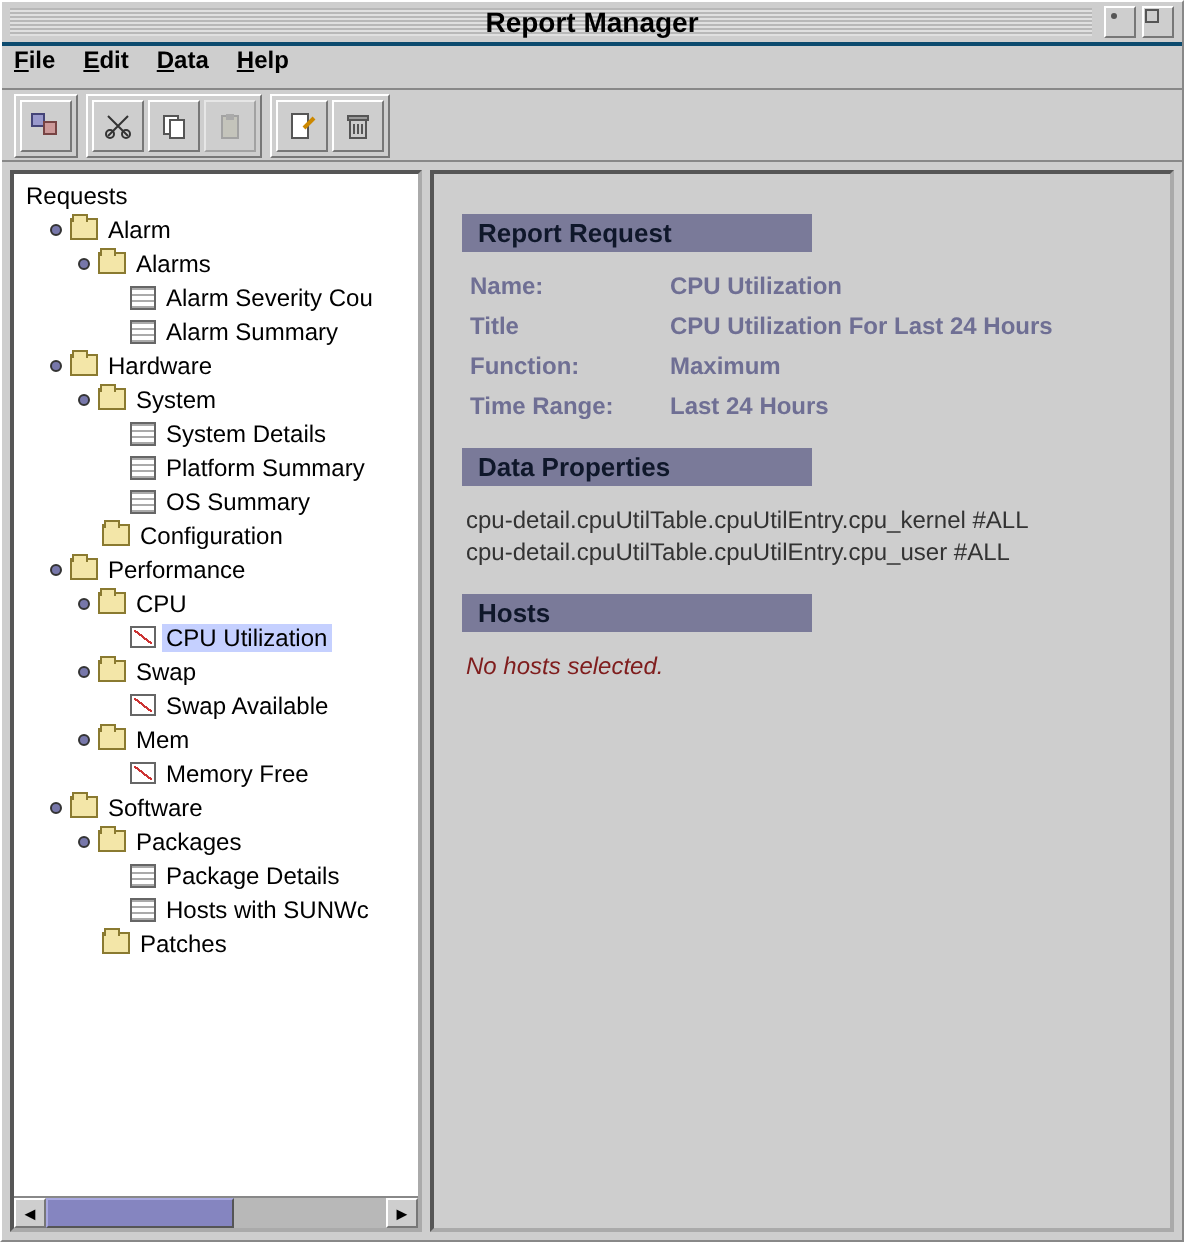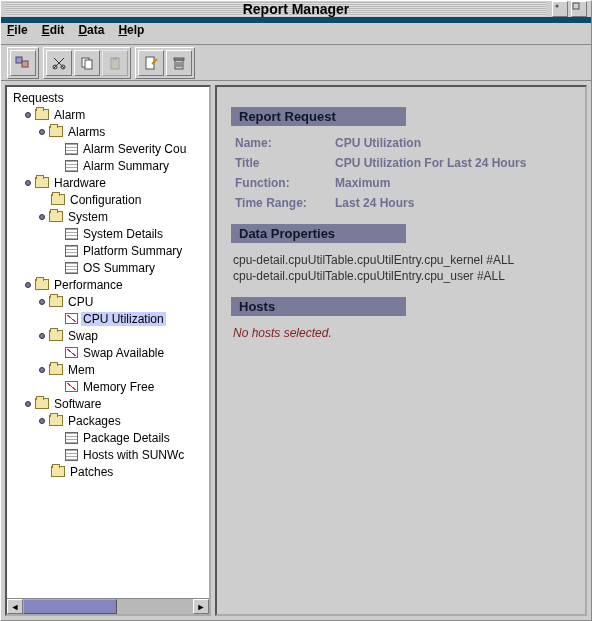--- a/index.html
+++ b/index.html
@@ -19,21 +19,21 @@
     border-left-color: #fff;
     display: flex;
     flex-direction: column;
   }
   .titlebar {
     height: 22px;
     display: flex;
     align-items: center;
     background: #cecece;
     padding: 0 4px;
-    border-bottom: 6px solid #0c4a6e;
+    border-bottom: 2px solid #0c4a6e;
   }
   .title-grip {
     flex: 1;
     height: 14px;
     background: repeating-linear-gradient(to bottom, #b8b8b8 0 1px, #e0e0e0 1px 2px);
     margin-right: 6px;
   }
   .title-text {
     position: absolute;
     left: 0; right: 0;
@@ -352,56 +352,56 @@
                 </ul>
               </li>
               <li>
                 <div class="node-row">
                   <span class="dot"></span>
                   <span class="folder-icon"></span>
                   <span class="node-label">Hardware</span>
                 </div>
                 <ul>
                   <li>
+                    <div class="node-row">
+                      <span class="dot"></span>
+                      <span class="folder-icon"></span>
+                      <span class="node-label">System</span>
+                    </div>
+                    <ul>
+                      <li>
+                          <div class="node-row">
+                            <span class="toggle spacer"></span>
+                            <span class="report-icon"></span>
+                            <span class="node-label">System Details</span>
+                          </div>
+                        </li>
+                      <li>
+                          <div class="node-row">
+                            <span class="toggle spacer"></span>
+                            <span class="report-icon"></span>
+                            <span class="node-label">Platform Summary</span>
+                          </div>
+                        </li>
+                      <li>
+                          <div class="node-row">
+                            <span class="toggle spacer"></span>
+                            <span class="report-icon"></span>
+                            <span class="node-label">OS Summary</span>
+                          </div>
+                        </li>
+                    </ul>
+                  </li>
+                  <li>
                       <div class="node-row">
                         <span class="toggle spacer"></span>
                         <span class="folder-icon"></span>
                         <span class="node-label">Configuration</span>
                       </div>
                     </li>
-                  <li>
-                    <div class="node-row">
-                      <span class="dot"></span>
-                      <span class="folder-icon"></span>
-                      <span class="node-label">System</span>
-                    </div>
-                    <ul>
-                      <li>
-                          <div class="node-row">
-                            <span class="toggle spacer"></span>
-                            <span class="report-icon"></span>
-                            <span class="node-label">System Details</span>
-                          </div>
-                        </li>
-                      <li>
-                          <div class="node-row">
-                            <span class="toggle spacer"></span>
-                            <span class="report-icon"></span>
-                            <span class="node-label">Platform Summary</span>
-                          </div>
-                        </li>
-                      <li>
-                          <div class="node-row">
-                            <span class="toggle spacer"></span>
-                            <span class="report-icon"></span>
-                            <span class="node-label">OS Summary</span>
-                          </div>
-                        </li>
-                    </ul>
-                  </li>
                 </ul>
               </li>
               <li>
                 <div class="node-row">
                   <span class="dot"></span>
                   <span class="folder-icon"></span>
                   <span class="node-label">Performance</span>
                 </div>
                 <ul>
                   <li>

